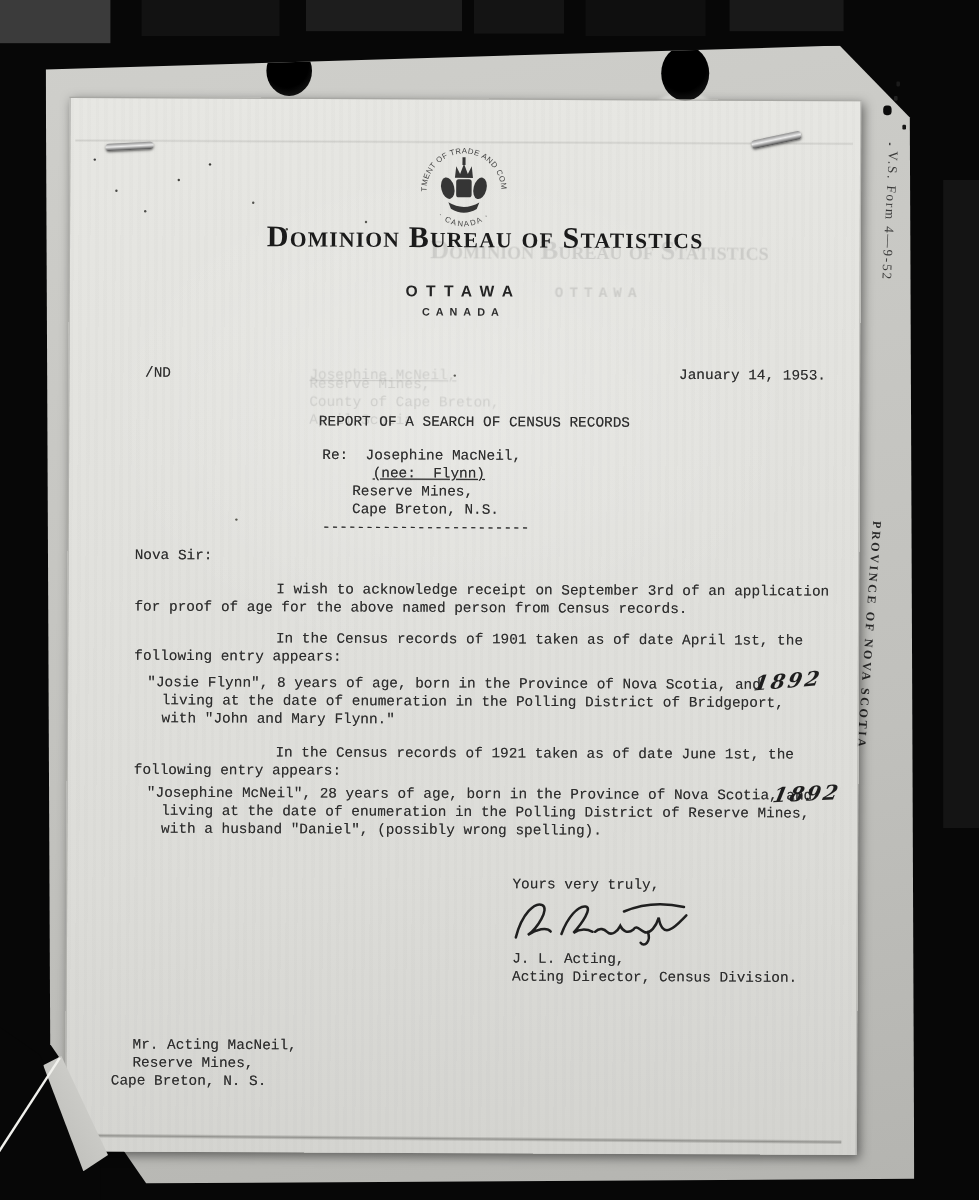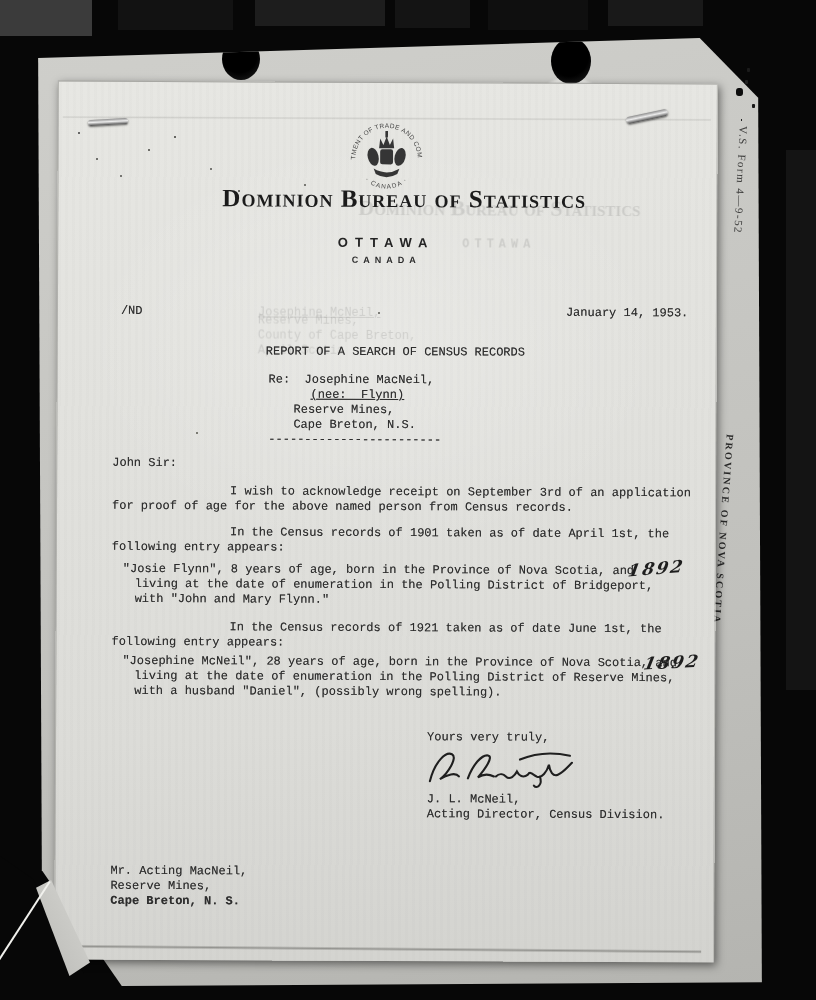--- a/index.html
+++ b/index.html
@@ -118,21 +118,21 @@
     <div class="t" style="left:508px;top:222px;">January 14, 1953.</div>
 
     <div class="t" style="left:208px;top:262px;">REPORT OF A SEARCH OF CENSUS RECORDS</div>
 
     <div class="t" style="left:211px;top:290px;">Re:  Josephine MacNeil,</div>
     <div class="t" style="left:253px;top:305px;text-decoration:underline;">(nee:  Flynn)</div>
     <div class="t" style="left:236px;top:320px;">Reserve Mines,</div>
     <div class="t" style="left:236px;top:335px;">Cape Breton, N.S.</div>
     <div class="t" style="left:211px;top:350px;">------------------------</div>
 
-    <div class="t" style="left:55px;top:374px;">John Sir:</div>
+    <div class="t" style="left:55px;top:374px;">Nova Sir:</div>
 
     <div class="t" style="left:173px;top:402px;">I wish to acknowledge receipt on September 3rd of an application</div>
     <div class="t" style="left:55px;top:417px;">for proof of age for the above named person from Census records.</div>
 
     <div class="t" style="left:173px;top:443px;">In the Census records of 1901 taken as of date April 1st, the</div>
     <div class="t" style="left:55px;top:458px;">following entry appears:</div>
 
     <div class="t" style="left:66px;top:480px;">"Josie Flynn", 8 years of age, born in the Province of Nova Scotia, and</div>
     <div class="t" style="left:78px;top:495px;">living at the date of enumeration in the Polling District of Bridgeport,</div>
     <div class="t" style="left:78px;top:510px;">with "John and Mary Flynn."</div>
@@ -151,26 +151,26 @@
     <svg class="abs" style="left:360px;top:662px;" width="170" height="48" viewBox="0 0 170 48" aria-label="J. L. Forsyth">
       <g fill="none" stroke="#1f1f1f" stroke-width="2.1" stroke-linecap="round">
         <path d="M14,36 C19,16 30,6 36,9 C42,12 32,28 24,34 C31,29 40,27 43,31"></path>
         <path d="M52,33 C57,19 66,9 72,10 C78,11 69,24 62,32 C68,28 74,29 78,31"></path>
         <path d="M80,31 C84,27 88,29 90,31 C94,35 99,30 101,26 C103,30 107,33 112,29 C114,25 117,29 121,31 C126,33 131,26 133,19 C134,26 137,31 142,29 C147,27 152,21 156,17"></path>
         <path d="M124,31 C127,39 121,44 118,40"></path>
         <path d="M104,14 C118,8 136,6 154,10"></path>
       </g>
     </svg>
 
-    <div class="t" style="left:371px;top:709px;">J. L. McNeil,</div>
+    <div class="t" style="left:371px;top:709px;">J. L. Acting,</div>
     <div class="t" style="left:371px;top:724px;">Acting Director, Census Division.</div>
 
     <div class="t" style="left:55px;top:782px;">Mr. Acting MacNeil,</div>
     <div class="t" style="left:55px;top:797px;">Reserve Mines,</div>
-    <div class="t" style="left:55px;top:812px;font-weight:bold;">Cape Breton, N. S.</div>
+    <div class="t" style="left:37px;top:812px;">Cape Breton, N. S.</div>
 
     <div class="crease" style="left:6px;top:864px;width:640px;height:4px;transform:rotate(.25deg);"></div>
     <div class="crease" style="left:4px;top:34px;width:648px;height:3px;opacity:.3;"></div>
   </div>
 
   <div class="staple" style="left:88px;top:119px;width:40px;height:6px;transform:rotate(-3deg);"></div>
   <div class="staple" style="left:626px;top:113px;width:42px;height:7px;transform:rotate(-12deg);"></div>
 
   <div class="speck" style="left:78px;top:132px;width:2px;height:2px;box-shadow:18px 26px 0 #484844,42px 43px 0 #50504c,70px 17px 0 #44443f,96px 4px 0 #3a3a36,132px 36px 0 #52524e,160px 58px 0 #484844,226px 52px 0 #55554f,300px 180px 0 #5a5a54,118px 300px 0 #58584f;"></div>
   <div class="speck" style="left:736px;top:88px;width:7px;height:8px;background:#0c0c0c;border-radius:40%;box-shadow:9px -22px 0 -2px #1b1b1b,14px 14px 0 -2px #161616,7px -10px 0 -2px #222,2px 28px 0 -3px #222;"></div>

